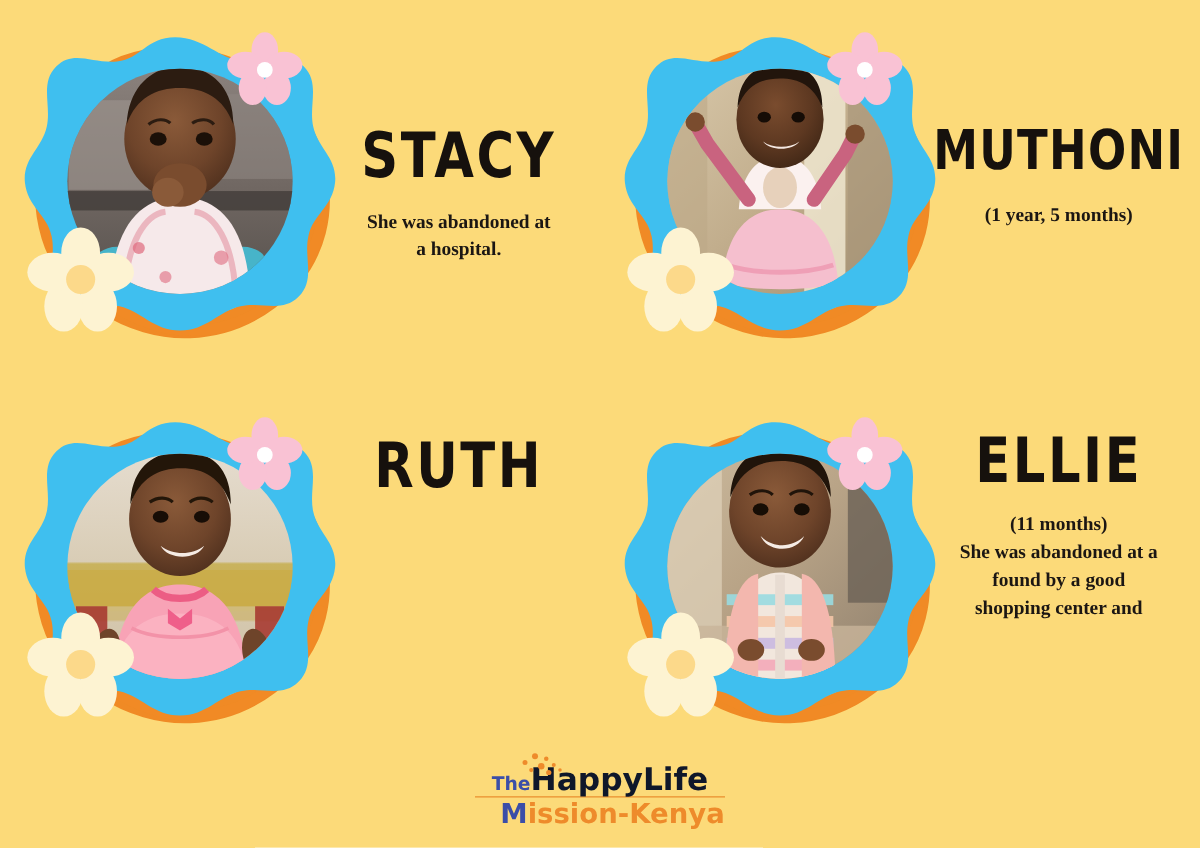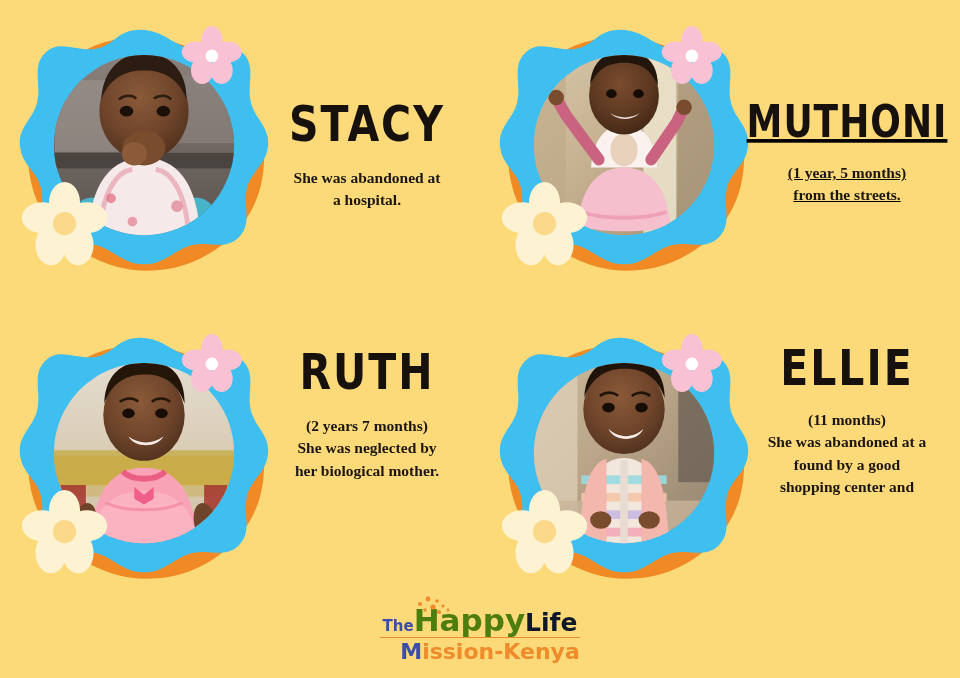--- a/index.html
+++ b/index.html
@@ -46,21 +46,21 @@
   .photo-art { width: 100%; height: 100%; }
 
   
   .text-col {
     position: absolute;
     top: 0;
     width: 210px;
     height: 300px;
   }
   .card-tl .text-col { left: 262px; }
-  .card-tr .text-col { left: 256px; width: 222px; text-decoration: underline; }
+  .card-tr .text-col { left: 256px; width: 222px; }
   .card-bl .text-col { left: 262px; }
   .card-br .text-col { left: 256px; width: 222px; }
 
   .child-name {
     font-family: "DejaVu Sans", sans-serif;
     font-weight: bold;
     color: #16110d;
     letter-spacing: 2px;
     text-align: center;
     line-height: 1;
@@ -107,21 +107,21 @@
     line-height: 1;
     white-space: nowrap;
     border-bottom: 1.5px solid #e98e2e;
     padding-bottom: 1px;
   }
   .logo-the {
     font-size: 15px;
     color: #3b4ea8;
     vertical-align: baseline;
   }
-  .logo-happy { font-size: 31px; color: #4d7c0f; }
+  .logo-happy { font-size: 25px; color: #0f172a; }
   .logo-life  { font-size: 25px; color: #0f172a; }
   .logo-l2 {
     font-family: "DejaVu Sans", sans-serif;
     font-weight: bold;
     font-size: 22px;
     line-height: 1.15;
     white-space: nowrap;
     color: #ee8b2b;
     margin-top: 1px;
     margin-left: 20px;
@@ -332,21 +332,20 @@
           </g>
           <circle cx="0" cy="-2" r="12" fill="#fcd98a"></circle>
         </g>
       </svg>
     </div>
 
     <div class="text-col">
       <div class="child-name">MUTHONI</div>
       <div class="child-desc">
         <div>(1 year, 5 months)</div>
-        <div>from the streets.</div>
       </div>
     </div>
   </div>
 
   <div class="card card-bl">
 
     <div class="frame">
       <svg viewBox="0 0 260 260">
         <g fill="none" stroke="#f08a25" stroke-linecap="round">
           <path d="M58,48 C26,78 10,126 24,172 C38,218 90,250 138,248
@@ -403,25 +402,20 @@
             <ellipse cx="-14" cy="20" rx="16" ry="21"></ellipse>
             <ellipse cx="-23" cy="-8" rx="21" ry="16"></ellipse>
           </g>
           <circle cx="0" cy="-2" r="12" fill="#fcd98a"></circle>
         </g>
       </svg>
     </div>
 
     <div class="text-col">
       <div class="child-name">RUTH</div>
-      <div class="child-desc">
-        <div>(2 years 7 months)</div>
-        <div>She was neglected by</div>
-        <div>her biological mother.</div>
-      </div>
     </div>
   </div>
 
   <div class="card card-br">
 
     <div class="frame">
       <svg viewBox="0 0 260 260">
         <g fill="none" stroke="#f08a25" stroke-linecap="round">
           <path d="M58,48 C26,78 10,126 24,172 C38,218 90,250 138,248
                    C186,246 230,214 242,168 C254,122 232,66 190,42

